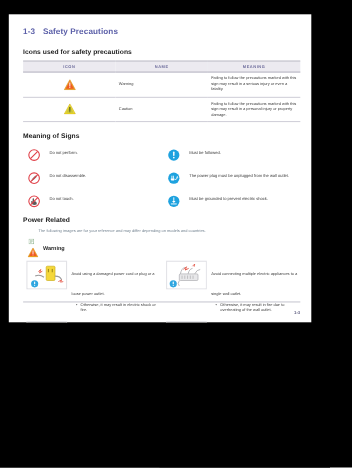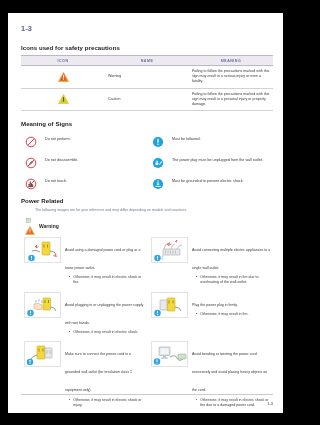--- a/index.html
+++ b/index.html
@@ -14,21 +14,21 @@
     font-family: "Liberation Sans", sans-serif;
     position: relative;
   }
 
   
   #page {
     position: absolute;
     left: 8px;
     top: 13px;
     width: 275px;
-    height: 400px;
+    height: 280px;
     background: #ffffff;
     box-sizing: border-box;
     padding: 6px 10px 0 13px;
     overflow: hidden;
   }
 
   
   .chapter {
     display: flex;
     align-items: baseline;
@@ -224,20 +224,21 @@
     background: #000000;
   }
 </style>
 </head>
 <body>
 
 <div id="page">
 
   <div class="chapter">
     <span class="num">1-3</span>
+    <span class="ttl">Safety Precautions</span>
   </div>
 
   <div class="h2">Icons used for safety precautions</div>
 
   <table class="icontbl">
     <thead>
       <tr>
         <th>ICON</th>
         <th>NAME</th>
         <th>MEANING</th>

